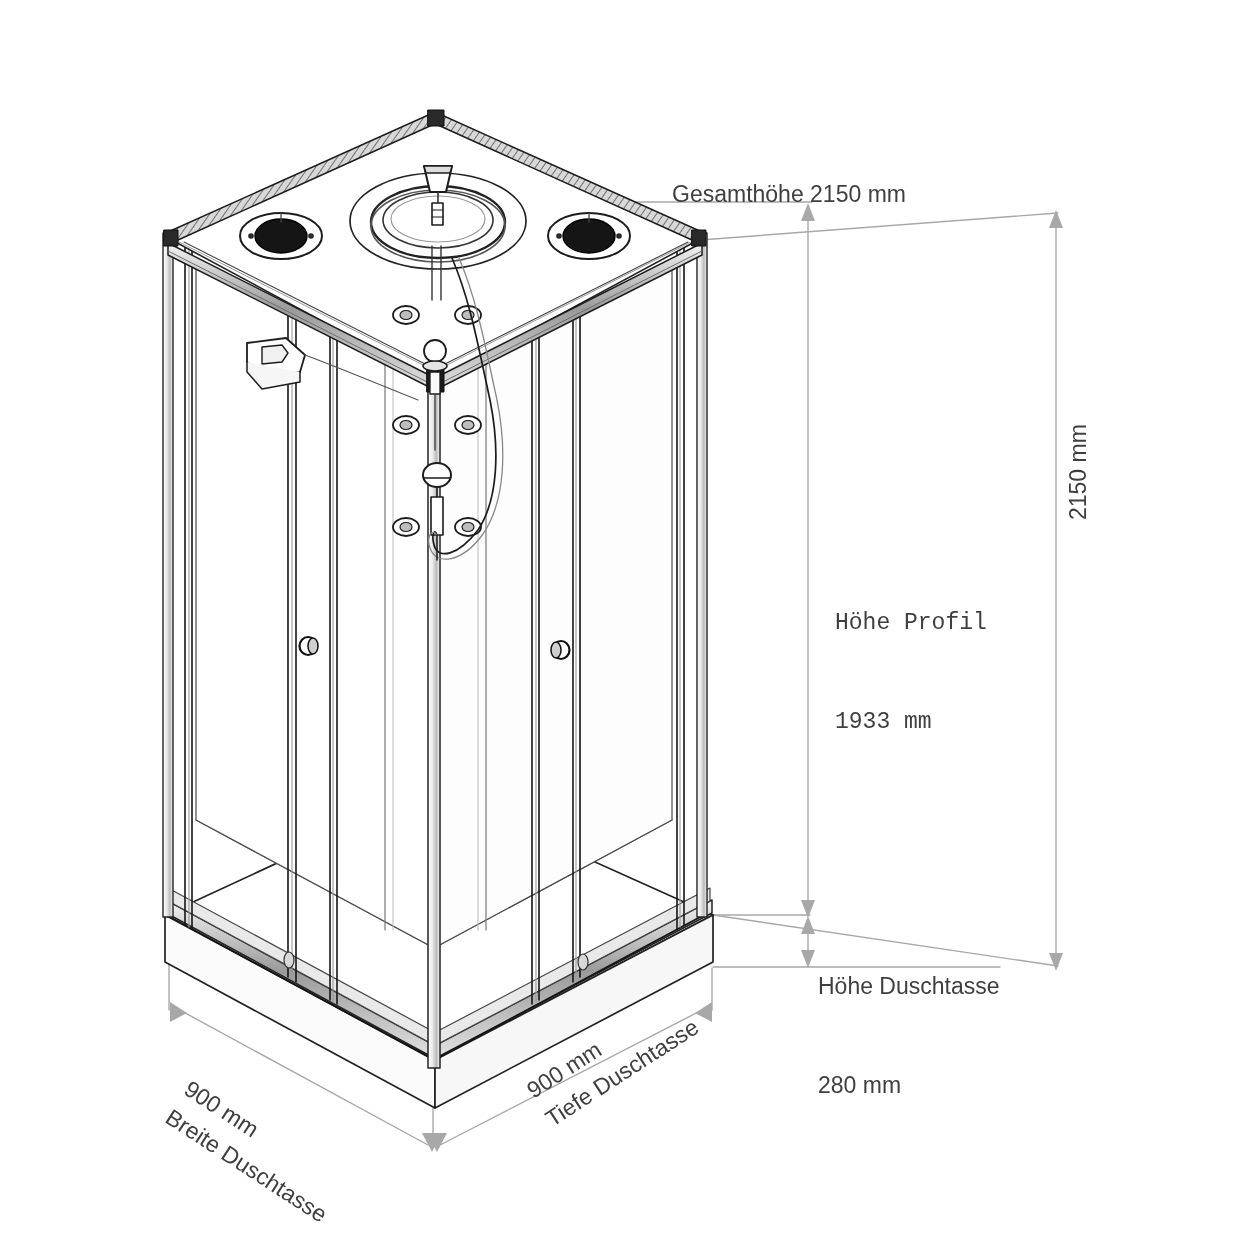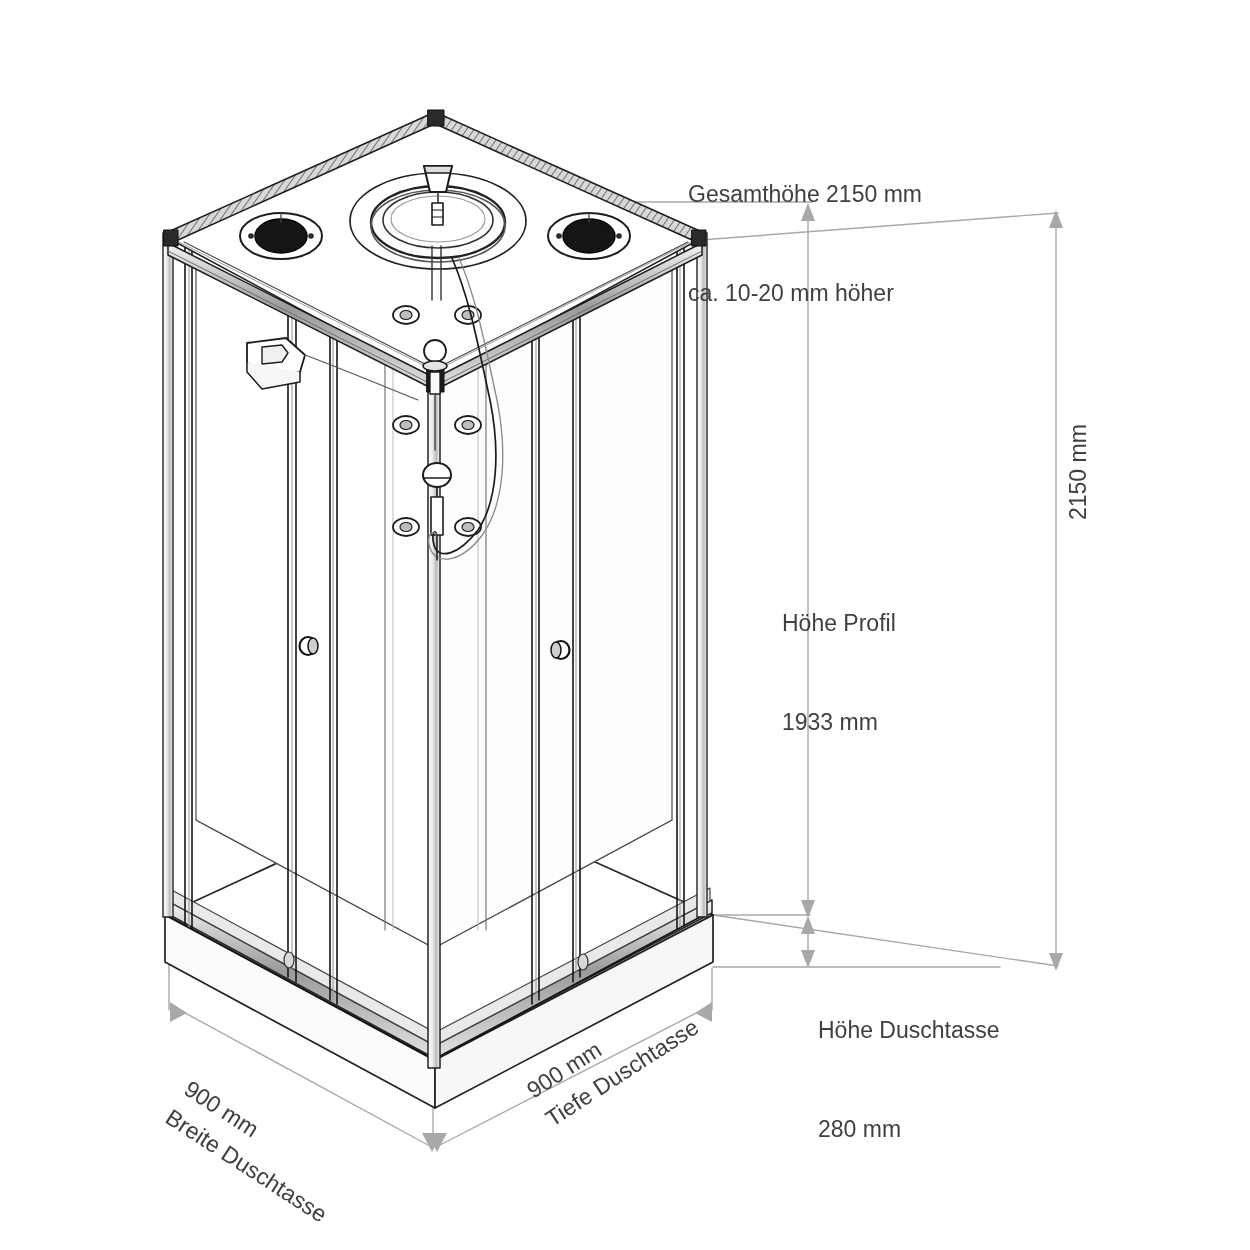--- a/index.html
+++ b/index.html
@@ -9,23 +9,23 @@
     font-family:"Liberation Sans","DejaVu Sans",sans-serif;
     color:#3a3a3a;
     position:relative;
     overflow:hidden;
   }
   #stage{position:absolute;left:0;top:0;width:1250px;height:1250px;}
   svg#drawing{position:absolute;left:0;top:0;width:1250px;height:1250px;}
 
   .txt{position:absolute;white-space:pre;color:#3f3f3f;font-size:23px;line-height:33px;}
 
-  #note-total{left:672px;top:112px;margin-left:16px;}
-  #lbl-profile{left:782px;top:541px;}
-  #lbl-tray{left:818px;top:948px;}
+  #note-total{left:672px;top:112px;}
+  #lbl-profile{left:835px;top:541px;font-family:Liberation Mono, monospace;}
+  #lbl-tray{left:818px;top:904px;}
   #lbl-total-vertical{
     left:1062px;top:520px;
     transform:rotate(-90deg);
     transform-origin:0 0;
     white-space:nowrap;
   }
   #lbl-width{
     left:196px;top:1072px;
     transform:rotate(33deg);
     transform-origin:0 0;
@@ -304,21 +304,20 @@
     <g>
       <ellipse cx="289" cy="960" rx="5" ry="8" fill="#d8d8d8" stroke="#333" stroke-width="1.2"></ellipse>
       <ellipse cx="583" cy="962" rx="5" ry="8" fill="#d8d8d8" stroke="#333" stroke-width="1.2"></ellipse>
     </g>
 
   </g>
 </svg>
 
 <div class="txt" id="note-total">
   <span class="l1">Gesamthöhe 2150 mm</span>
-  <span class="l1">ca. 10-20 mm höher</span>
 </div>
 
 <div class="txt" id="lbl-profile">
   <span class="l1">Höhe Profil</span>
   <span class="l1">1933 mm</span>
 </div>
 
 <div class="txt" id="lbl-tray">
   <span class="l1">Höhe Duschtasse</span>
   <span class="l1">280 mm</span>

